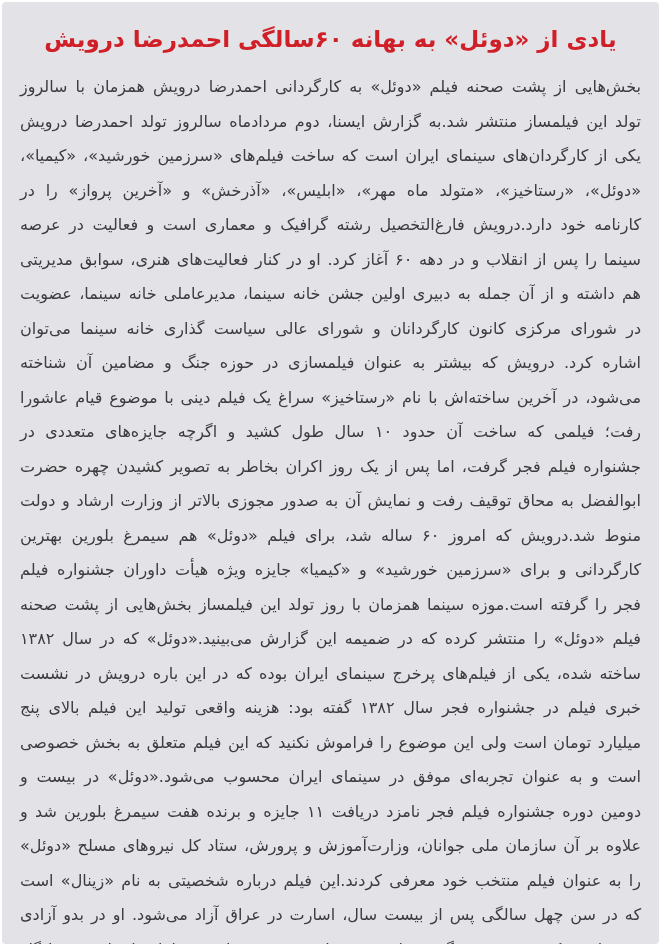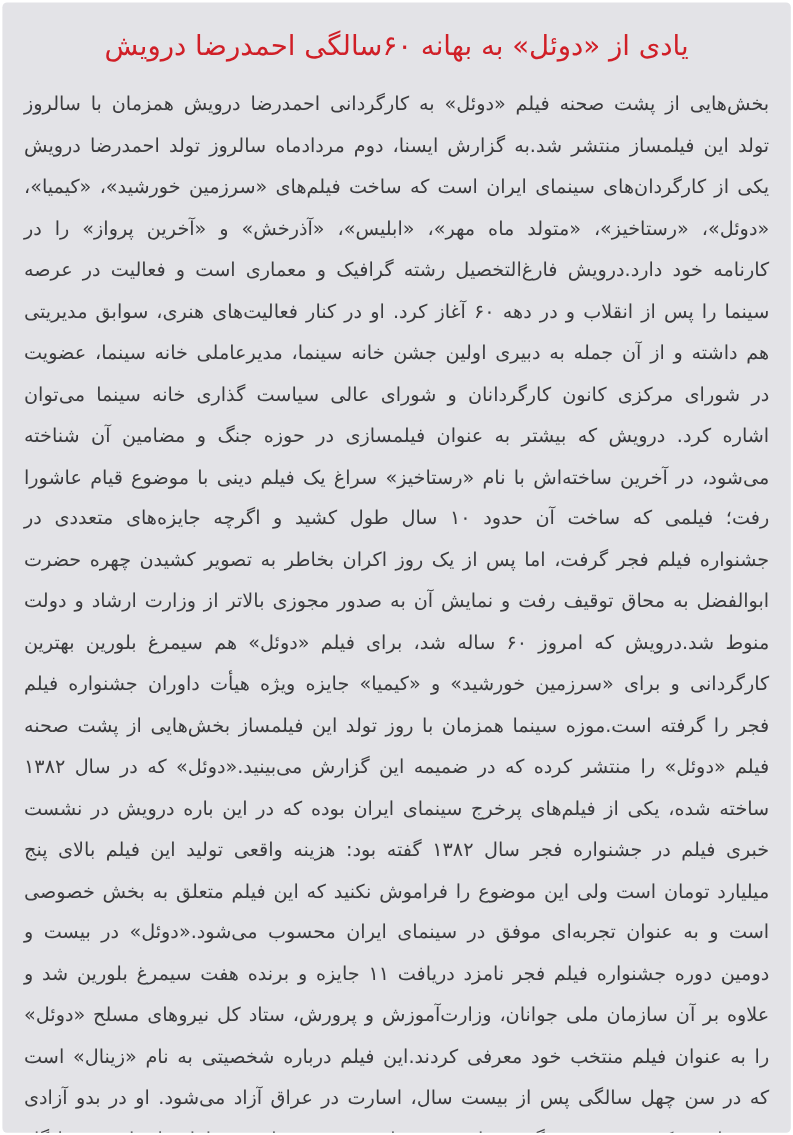--- a/index.html
+++ b/index.html
@@ -25,21 +25,21 @@
     background: #e3e3e7;
     border-radius: 4px;
     direction: rtl;
     overflow: hidden;
   }
   .article-title {
     margin: 22px 16px 0 16px;
     text-align: center;
     font-size: 23px;
     line-height: 30px;
-    font-weight: normal;
+    font-weight: bold;
     color: #d01f27;
     letter-spacing: 0;
   }
   .article-body {
     margin: 16px 18px 0 18px;
     text-align: justify;
     text-align-last: right;
     font-size: 16px;
     line-height: 34.5px;
     color: #3c3c3e;

